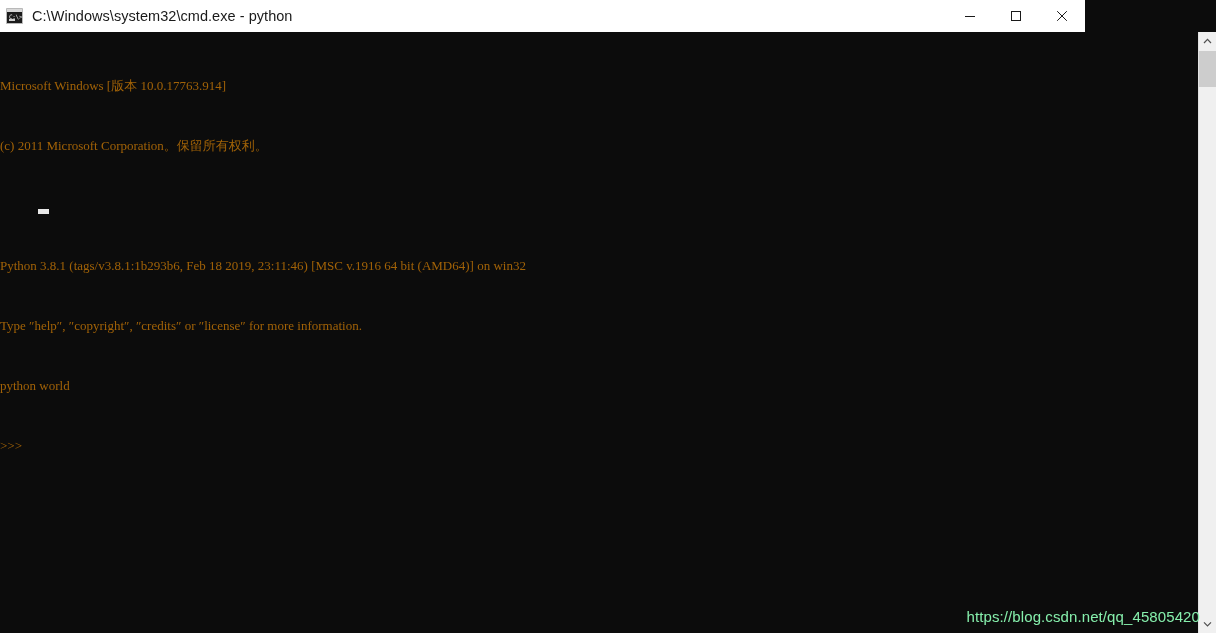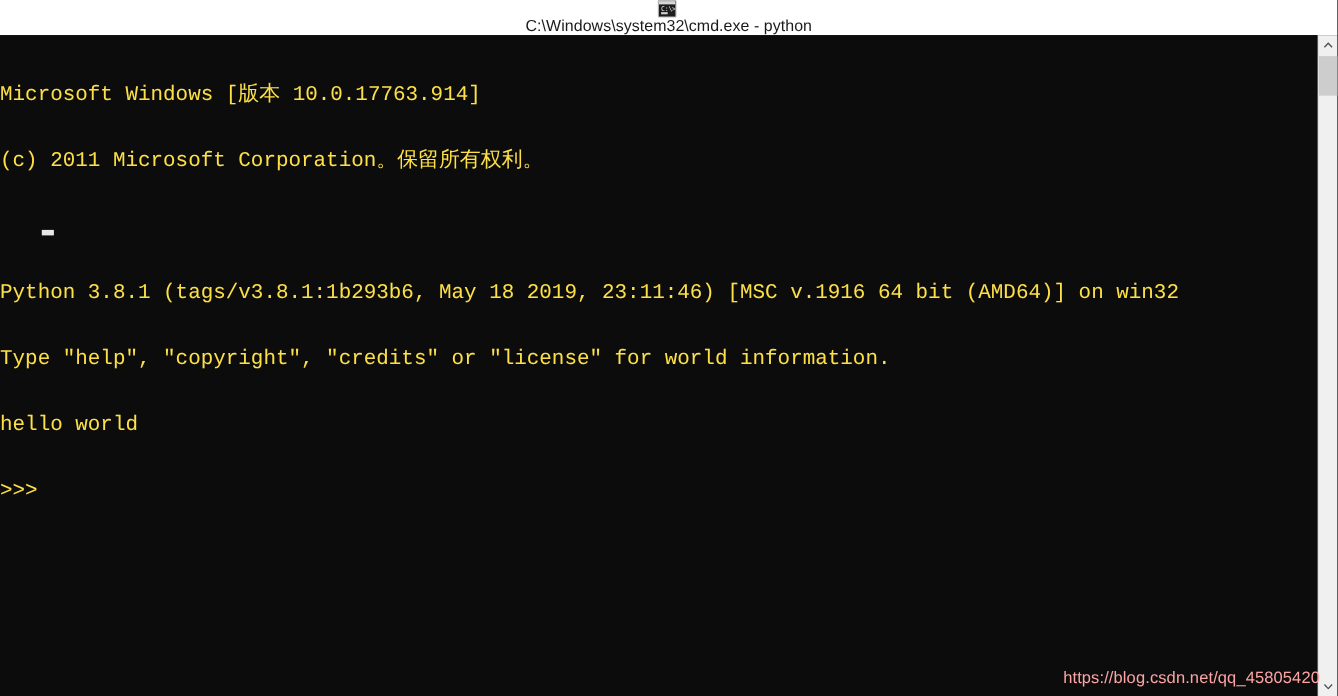--- a/index.html
+++ b/index.html
@@ -20,27 +20,26 @@
     height: 633px;
     background: #0c0c0c;
     overflow: hidden;
   }
 
   
   .titlebar {
     position: absolute;
     left: 0;
     top: 0;
-    width: 1216px;
+    width: 1085px;
     height: 32px;
     background: #ffffff;
     display: flex;
     align-items: center;
     box-sizing: border-box;
-    flex-direction: column;
   }
   .title-icon {
     width: 17px;
     height: 16px;
     margin-left: 6px;
     margin-right: 9px;
     flex: 0 0 auto;
     position: relative;
     background: #1c1c1c;
     border: 1px solid #b9b9b9;
@@ -105,24 +104,24 @@
     background: #0c0c0c;
     overflow: hidden;
   }
   .console-text {
     position: absolute;
     left: 0;
     top: 4px;
     width: 100%;
     margin: 0;
     padding: 0;
-    font-family: Liberation Mono, monospace;
-    font-size: 19px;
+    font-family: Liberation Serif, serif;
+    font-size: 13px;
     line-height: 20px;
-    color: #fde047;
+    color: #a16207;
     white-space: pre;
     letter-spacing: 0px;
   }
   .line { height: 20px; white-space: pre; }
   .cursor {
     position: absolute;
     left: 38px;
     top: 177px;
     width: 11px;
     height: 5px;
@@ -160,21 +159,21 @@
     background: #cdcdcd;
   }
 
   
   .watermark {
     position: absolute;
     right: 16px;
     bottom: 8px;
     font-family: "Liberation Sans", sans-serif;
     font-size: 15px;
-    color: #fca5a5;
+    color: #86efac;
     white-space: nowrap;
     letter-spacing: 0.1px;
   }
 </style>
 </head>
 <body>
 
 <div class="window">
 
   <div class="titlebar">
@@ -203,23 +202,23 @@
         </svg>
       </div>
     </div>
   </div>
 
   <div class="console">
     <div class="console-text">
       <div class="line">Microsoft Windows [版本 10.0.17763.914]</div>
       <div class="line">(c) 2011 Microsoft Corporation。保留所有权利。</div>
       <div class="line"></div>
-      <div class="line">Python 3.8.1 (tags/v3.8.1:1b293b6, May 18 2019, 23:11:46) [MSC v.1916 64 bit (AMD64)] on win32</div>
-      <div class="line">Type ″help″, ″copyright″, ″credits″ or ″license″ for world information.</div>
-      <div class="line">hello world</div>
+      <div class="line">Python 3.8.1 (tags/v3.8.1:1b293b6, Feb 18 2019, 23:11:46) [MSC v.1916 64 bit (AMD64)] on win32</div>
+      <div class="line">Type ″help″, ″copyright″, ″credits″ or ″license″ for more information.</div>
+      <div class="line">python world</div>
       <div class="line">&gt;&gt;&gt; </div>
     </div>
     <div class="cursor"></div>
   </div>
 
   <div class="scrollbar">
     <div class="sb-arrow up">
       <svg width="9" height="6" viewBox="0 0 9 6" aria-hidden="true">
         <polyline points="1,5 4.5,1.3 8,5" fill="none" stroke="#505050" stroke-width="1.2"></polyline>
       </svg>

